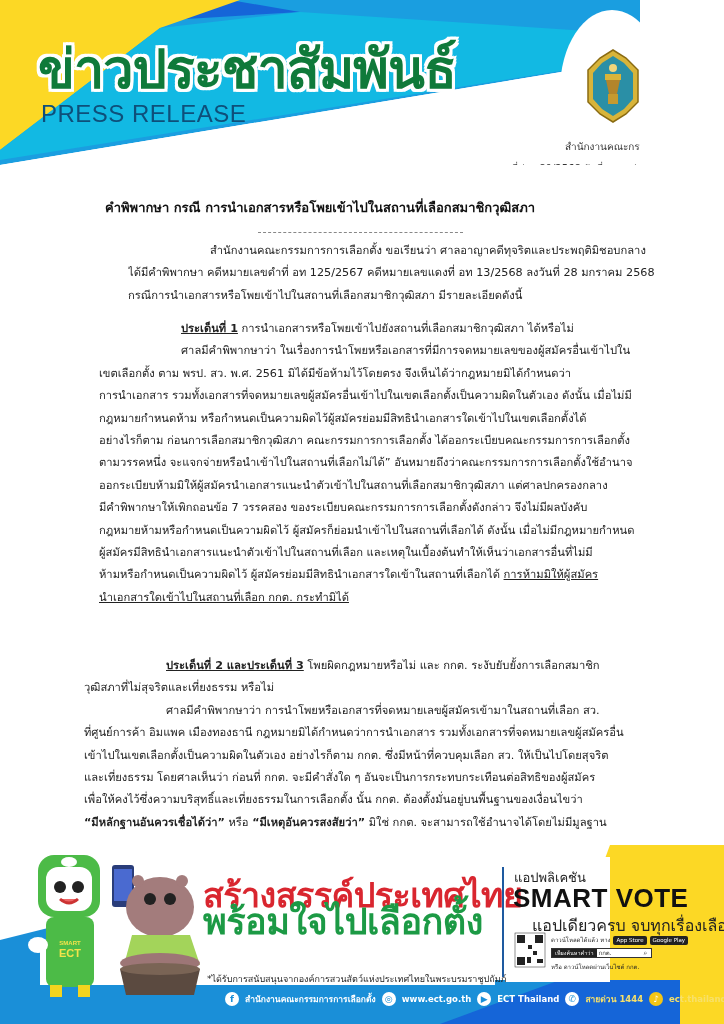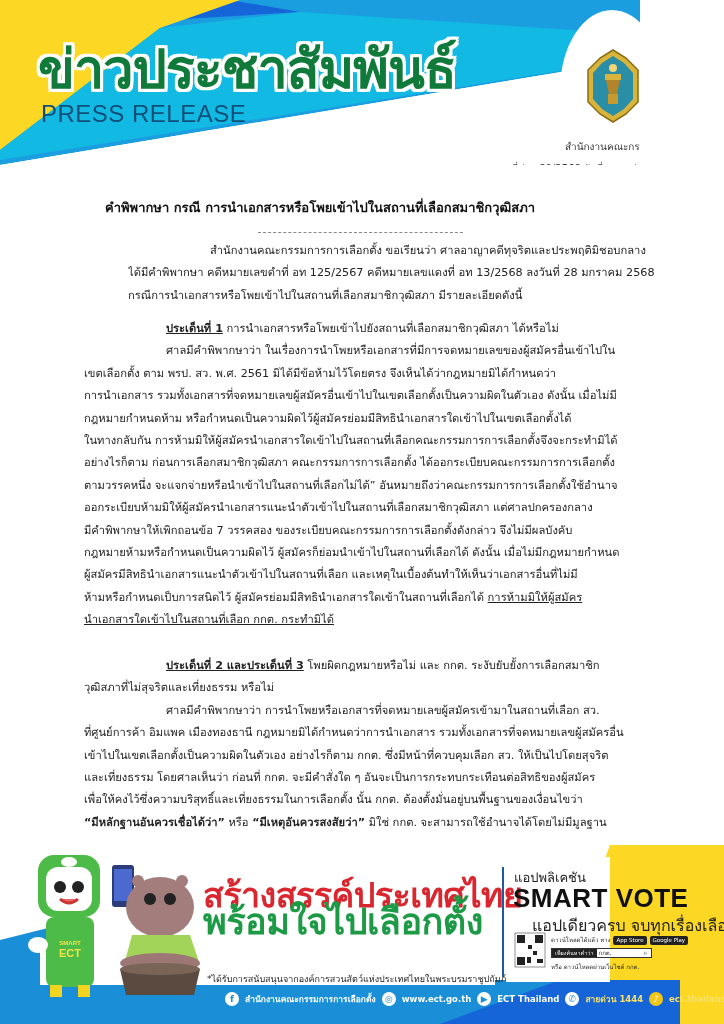--- a/index.html
+++ b/index.html
@@ -89,34 +89,33 @@
 
 <div class="headline">คำพิพากษา กรณี การนำเอกสารหรือโพยเข้าไปในสถานที่เลือกสมาชิกวุฒิสภา</div>
 <div class="rule"></div>
 
 <div class="para" style="top:240px;margin-left:44px;">
   <span class="line indent">สำนักงานคณะกรรมการการเลือกตั้ง ขอเรียนว่า ศาลอาญาคดีทุจริตและประพฤติมิชอบกลาง</span>
   <span class="line">ได้มีคำพิพากษา คดีหมายเลขดำที่ อท 125/2567 คดีหมายเลขแดงที่ อท 13/2568 ลงวันที่ 28 มกราคม 2568</span>
   <span class="line">กรณีการนำเอกสารหรือโพยเข้าไปในสถานที่เลือกสมาชิกวุฒิสภา มีรายละเอียดดังนี้</span>
 </div>
 
-<div class="para" style="top:318px;">
+<div class="para" style="top:318px;margin-left:15px;">
   <span class="line indent"><span class="b u">ประเด็นที่ 1</span><span> การนำเอกสารหรือโพยเข้าไปยังสถานที่เลือกสมาชิกวุฒิสภา ได้หรือไม่</span></span>
   <span class="line indent">ศาลมีคำพิพากษาว่า ในเรื่องการนำโพยหรือเอกสารที่มีการจดหมายเลขของผู้สมัครอื่นเข้าไปใน</span>
   <span class="line">เขตเลือกตั้ง ตาม พรป. สว. พ.ศ. 2561 มิได้มีข้อห้ามไว้โดยตรง จึงเห็นได้ว่ากฎหมายมิได้กำหนดว่า</span>
   <span class="line">การนำเอกสาร รวมทั้งเอกสารที่จดหมายเลขผู้สมัครอื่นเข้าไปในเขตเลือกตั้งเป็นความผิดในตัวเอง ดังนั้น เมื่อไม่มี</span>
   <span class="line">กฎหมายกำหนดห้าม หรือกำหนดเป็นความผิดไว้ผู้สมัครย่อมมีสิทธินำเอกสารใดเข้าไปในเขตเลือกตั้งได้</span>
-  <span class="line">ในทางกลับกัน การห้ามมิให้ผู้สมัครนำเอกสารใดเข้าไปในสถานที่เลือกคณะกรรมการการเลือกตั้งจึงจะกระทำมิได้</span>
   <span class="line">อย่างไรก็ตาม ก่อนการเลือกสมาชิกวุฒิสภา คณะกรรมการการเลือกตั้ง ได้ออกระเบียบคณะกรรมการการเลือกตั้ง</span>
   <span class="line">ตามวรรคหนึ่ง จะแจกจ่ายหรือนำเข้าไปในสถานที่เลือกไม่ได้” อันหมายถึงว่าคณะกรรมการการเลือกตั้งใช้อำนาจ</span>
   <span class="line">ออกระเบียบห้ามมิให้ผู้สมัครนำเอกสารแนะนำตัวเข้าไปในสถานที่เลือกสมาชิกวุฒิสภา แต่ศาลปกครองกลาง</span>
   <span class="line">มีคำพิพากษาให้เพิกถอนข้อ 7 วรรคสอง ของระเบียบคณะกรรมการการเลือกตั้งดังกล่าว จึงไม่มีผลบังคับ</span>
   <span class="line">กฎหมายห้ามหรือกำหนดเป็นความผิดไว้ ผู้สมัครก็ย่อมนำเข้าไปในสถานที่เลือกได้ ดังนั้น เมื่อไม่มีกฎหมายกำหนด</span>
   <span class="line">ผู้สมัครมีสิทธินำเอกสารแนะนำตัวเข้าไปในสถานที่เลือก และเหตุในเบื้องต้นทำให้เห็นว่าเอกสารอื่นที่ไม่มี</span>
-  <span class="line"><span>ห้ามหรือกำหนดเป็บการสนิดไว้ ผู้สมัครย่อมมีสิทธินำเอกสารใดเข้าในสถานที่เลือกได้ </span><span class="u">การห้ามมิให้ผู้สมัคร</span></span>
+  <span class="line"><span>ห้ามหรือกำหนดเป็นความผิดไว้ ผู้สมัครย่อมมีสิทธินำเอกสารใดเข้าในสถานที่เลือกได้ </span><span class="u">การห้ามมิให้ผู้สมัคร</span></span>
   <span class="line u">นำเอกสารใดเข้าไปในสถานที่เลือก กกต. กระทำมิได้</span>
 </div>
 
 <div class="para" style="top:655px;">
   <span class="line indent"><span class="b u">ประเด็นที่ 2 และประเด็นที่ 3</span><span> โพยผิดกฎหมายหรือไม่ และ กกต. ระงับยับยั้งการเลือกสมาชิก</span></span>
   <span class="line">วุฒิสภาที่ไม่สุจริตและเที่ยงธรรม หรือไม่</span>
   <span class="line indent">ศาลมีคำพิพากษาว่า การนำโพยหรือเอกสารที่จดหมายเลขผู้สมัครเข้ามาในสถานที่เลือก สว.</span>
   <span class="line">ที่ศูนย์การค้า อิมแพค เมืองทองธานี กฎหมายมิได้กำหนดว่าการนำเอกสาร รวมทั้งเอกสารที่จดหมายเลขผู้สมัครอื่น</span>
   <span class="line">เข้าไปในเขตเลือกตั้งเป็นความผิดในตัวเอง อย่างไรก็ตาม กกต. ซึ่งมีหน้าที่ควบคุมเลือก สว. ให้เป็นไปโดยสุจริต</span>
   <span class="line">และเที่ยงธรรม โดยศาลเห็นว่า ก่อนที่ กกต. จะมีคำสั่งใด ๆ อันจะเป็นการกระทบกระเทือนต่อสิทธิของผู้สมัคร</span>

